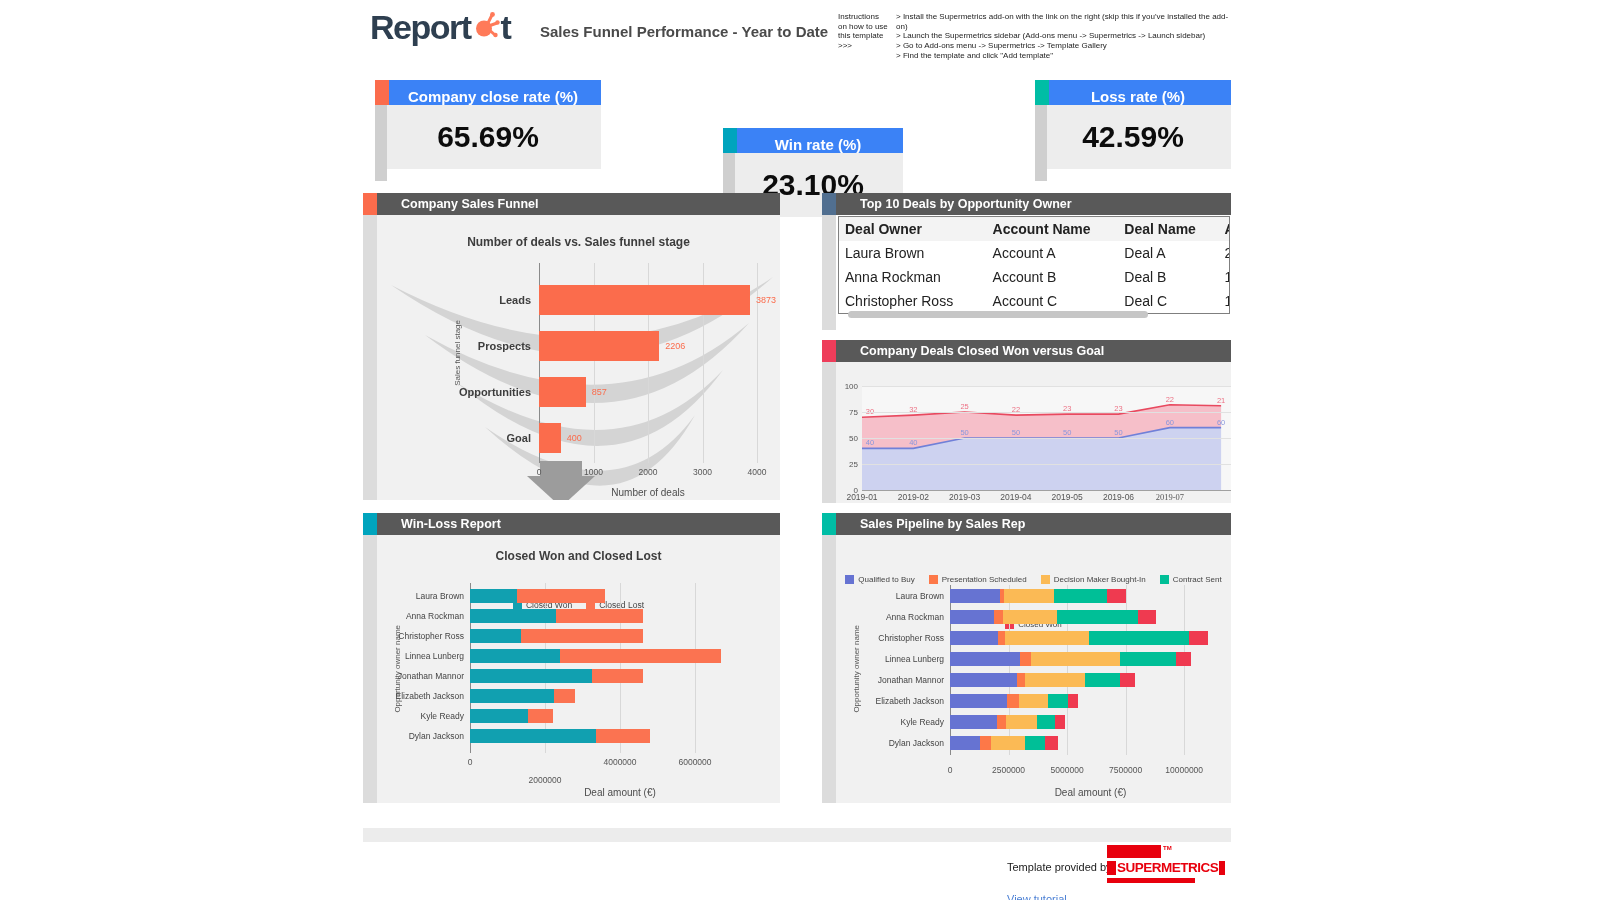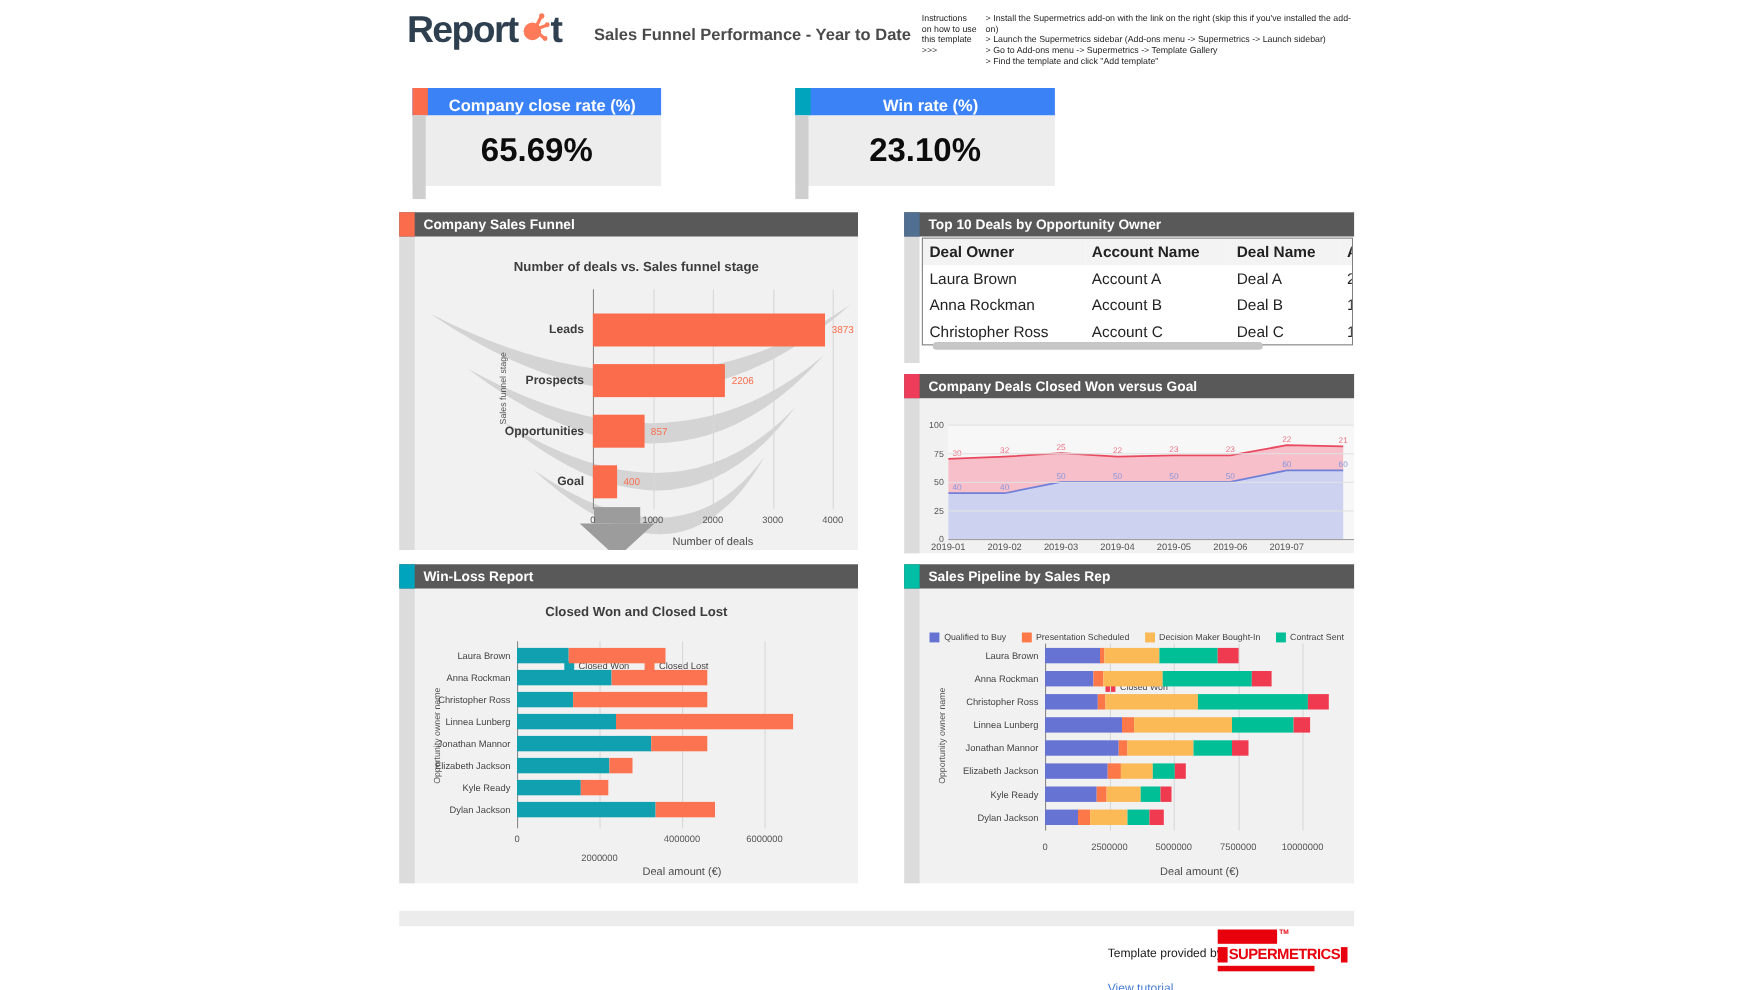--- a/index.html
+++ b/index.html
@@ -22,21 +22,21 @@
   .kpi-accent{position:absolute;left:0;top:0;width:14px;height:25px;}
   .kpi-label{color:#fff;font-size:15px;font-weight:bold;padding-left:10px;}
   .kpi-body{position:relative;height:64px;background:#ededed;display:flex;align-items:center;justify-content:center;}
   .kpi-value{font-size:30px;font-weight:bold;color:#0c0c0c;}
   .kpi-stripe{position:absolute;left:0;top:25px;width:12px;height:76px;background:#cfcfcf;}
 
   
   .panel{position:absolute;background:#f1f1f1;}
   .panel-header{position:absolute;left:0;top:0;right:0;height:22px;background:#595959;display:flex;align-items:center;z-index:3;}
   .panel-accent{width:14px;height:22px;flex:none;}
-  .panel-title{color:#fff;font-size:12.5px;font-weight:bold;padding-left:8px;white-space:nowrap;}
+  .panel-title{color:#fff;font-size:12.5px;font-weight:bold;padding-left:24px;white-space:nowrap;}
   .panel-stripe{position:absolute;left:0;top:22px;bottom:0;width:14px;background:#dcdcdc;z-index:2;}
   .panel-body{position:absolute;left:14px;top:22px;right:0;bottom:0;overflow:hidden;}
   .white-body{background:#fff;}
 
   .chart-title{position:absolute;left:0;right:0;text-align:center;font-size:12px;font-weight:bold;color:#3d3d3d;}
   .legend{position:absolute;left:0;right:0;display:flex;justify-content:center;gap:14px;
           font-size:8.5px;color:#444;align-items:center;flex-wrap:wrap;}
   .legend .li{display:flex;align-items:center;gap:4px;margin-top:32px;}
   .legend .sq{width:9px;height:9px;display:inline-block;}
 
@@ -132,31 +132,41 @@
     <div class="kpi-header">
       <div class="kpi-accent" style="background: rgb(251, 108, 76);"></div>
       <div class="kpi-label">Company close rate (%)</div>
     </div>
     <div class="kpi-body">
       <div class="kpi-value">65.69%</div>
     </div>
     <div class="kpi-stripe"></div>
   </div>
 
-  <div class="kpi" style="left:723px;width:236px;">
+  <div class="kpi" style="left:723px;width:180px;margin-top:48px;">
     <div class="kpi-header">
       <div class="kpi-accent" style="background: rgb(0, 164, 189);"></div>
       <div class="kpi-label">Win rate (%)</div>
     </div>
     <div class="kpi-body">
       <div class="kpi-value">23.10%</div>
     </div>
     <div class="kpi-stripe"></div>
   </div>
 
+  <div class="kpi" style="left:1035px;width:196px;">
+    <div class="kpi-header">
+      <div class="kpi-accent" style="background: rgb(0, 189, 165);"></div>
+      <div class="kpi-label">Loss rate (%)</div>
+    </div>
+    <div class="kpi-body">
+      <div class="kpi-value">42.59%</div>
+    </div>
+    <div class="kpi-stripe"></div>
+  </div>
 
   <div class="panel" id="panel-funnel" style="left:363px;top:193px;width:417px;height:307px;">
     <div class="panel-header">
       <div class="panel-accent" style="background: rgb(251, 108, 76);"></div>
       <div class="panel-title">Company Sales Funnel</div>
     </div>
     <div class="panel-stripe"></div>
     <div class="panel-body">
       <svg class="f-watermark" width="403" height="290">
         <path d="M14,70 Q225,180 396,62 Q225,215 14,70 Z" fill="#d4d4d4"></path>
@@ -291,21 +301,21 @@
             <text x="307.79999999999995" y="38.6" text-anchor="middle" font-size="7.5" fill="#8a97dd">60</text>
             <text x="359.09999999999997" y="38.6" text-anchor="middle" font-size="7.5" fill="#8a97dd">60</text>
           </svg></div>
       <div id="area-xticks">
           <div class="xtick" style="left: 26px; top: 130px; position: absolute;">2019-01</div>
           <div class="xtick" style="left: 77.3px; top: 130px; position: absolute;">2019-02</div>
           <div class="xtick" style="left: 128.6px; top: 130px; position: absolute;">2019-03</div>
           <div class="xtick" style="left: 179.9px; top: 130px; position: absolute;">2019-04</div>
           <div class="xtick" style="left: 231.2px; top: 130px; position: absolute;">2019-05</div>
           <div class="xtick" style="left: 282.5px; top: 130px; position: absolute;">2019-06</div>
-          <div class="xtick" style="left: 333.8px; top: 130px; position: absolute;">2019-07</div>
+          <div class="xtick" style="left: 333.8px; top: 130px; position: absolute; font-family: Liberation Serif, serif;">2019-07</div>
         </div>
     </div>
   </div>
 
   <div class="panel" id="panel-winloss" style="left:363px;top:513px;width:417px;height:290px;">
     <div class="panel-header">
       <div class="panel-accent" style="background: rgb(0, 164, 189);"></div>
       <div class="panel-title">Win-Loss Report</div>
     </div>
     <div class="panel-stripe"></div>

